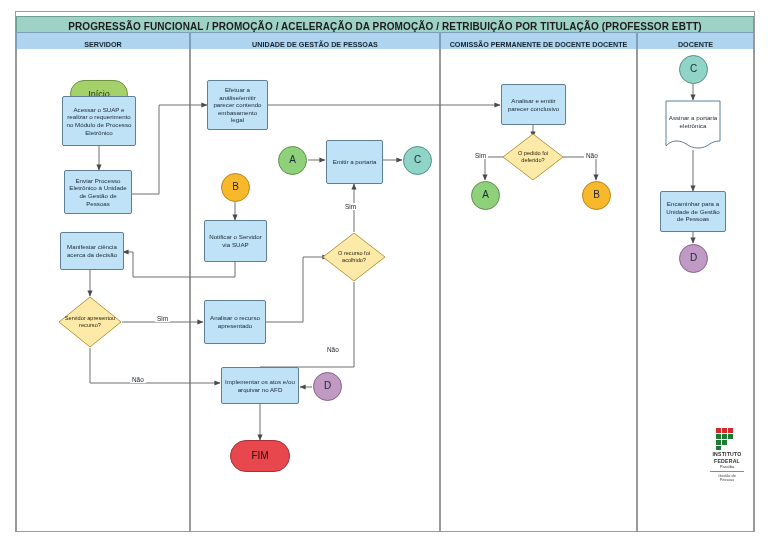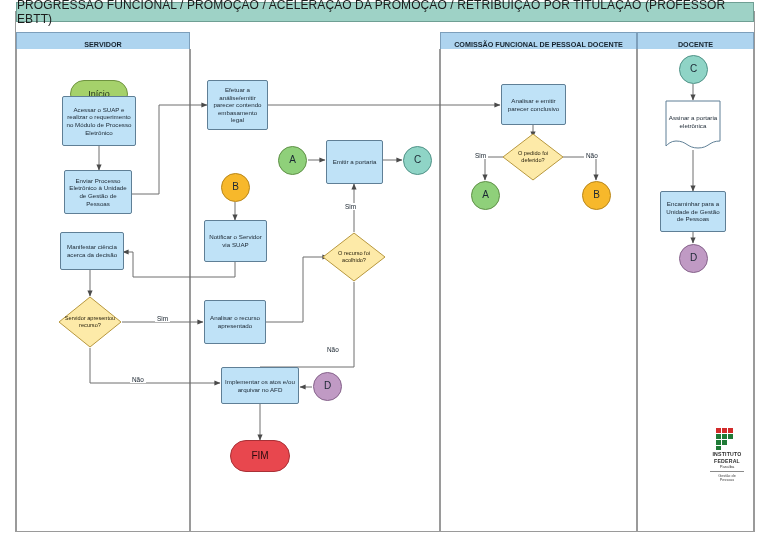--- a/index.html
+++ b/index.html
@@ -10,24 +10,24 @@
     overflow:hidden;
   }
   #root{position:relative;width:768px;height:546px;}
 
   
   .frame{
     position:absolute;left:15px;top:11px;width:740px;height:521px;
     border:1px solid #9a9a9a;box-sizing:border-box;background:#fff;
   }
   .title-bar{
-    position:absolute;left:16px;top:2px;width:738px;height:20px;
+    position:absolute;left:16px;top:16px;width:738px;height:20px;
     background:#9ed2c6;border:1px solid #6f9f94;box-sizing:border-box;
     display:flex;align-items:center;justify-content:center;
-    font-size:12px;font-weight:normal;color:#1c1c1c;letter-spacing:.1px;
+    font-size:10px;font-weight:bold;color:#1c1c1c;letter-spacing:.1px;
   }
   .lane-head{
     position:absolute;top:32px;height:24px;
     background:#aed4ef;border:1px solid #7d9fbb;box-sizing:border-box;
     display:flex;align-items:center;justify-content:center;
     font-size:7.2px;font-weight:bold;color:#15232e;
   }
   .lane-body{
     position:absolute;top:49px;height:482px;
     border-left:1px solid #9a9a9a;border-right:1px solid #9a9a9a;
@@ -86,21 +86,22 @@
 </head>
 <body>
 
 <div id="root">
 
   <div class="frame"></div>
 
   <div class="title-bar">PROGRESSÃO FUNCIONAL / PROMOÇÃO / ACELERAÇÃO DA PROMOÇÃO / RETRIBUIÇÃO POR TITULAÇÃO (PROFESSOR EBTT)</div>
 
   <div class="lane-head" style="left:16px;width:174px;">SERVIDOR</div>
-  <div class="lane-head" style="left:440px;width:197px;">COMISSÃO FUNCIONAL DE PESSOAL DOCENTE</div>
+  <div class="lane-head" style="left:190px;width:250px;">UNIDADE DE GESTÃO DE PESSOAS</div>
+  <div class="lane-head" style="left:440px;width:197px;">COMISSÃO PERMANENTE DE DOCENTE DOCENTE</div>
   <div class="lane-head" style="left:637px;width:117px;">DOCENTE</div>
 
   <div class="lane-body" style="left:16px;width:174px;"></div>
   <div class="lane-body" style="left:190px;width:250px;"></div>
   <div class="lane-body" style="left:440px;width:197px;"></div>
   <div class="lane-body" style="left:637px;width:117px;"></div>
 
   <svg class="wires" viewBox="0 0 768 546">
     <defs>
       <marker id="ah" markerWidth="7" markerHeight="7" refX="5.6" refY="2.6" orient="auto" markerUnits="userSpaceOnUse">

